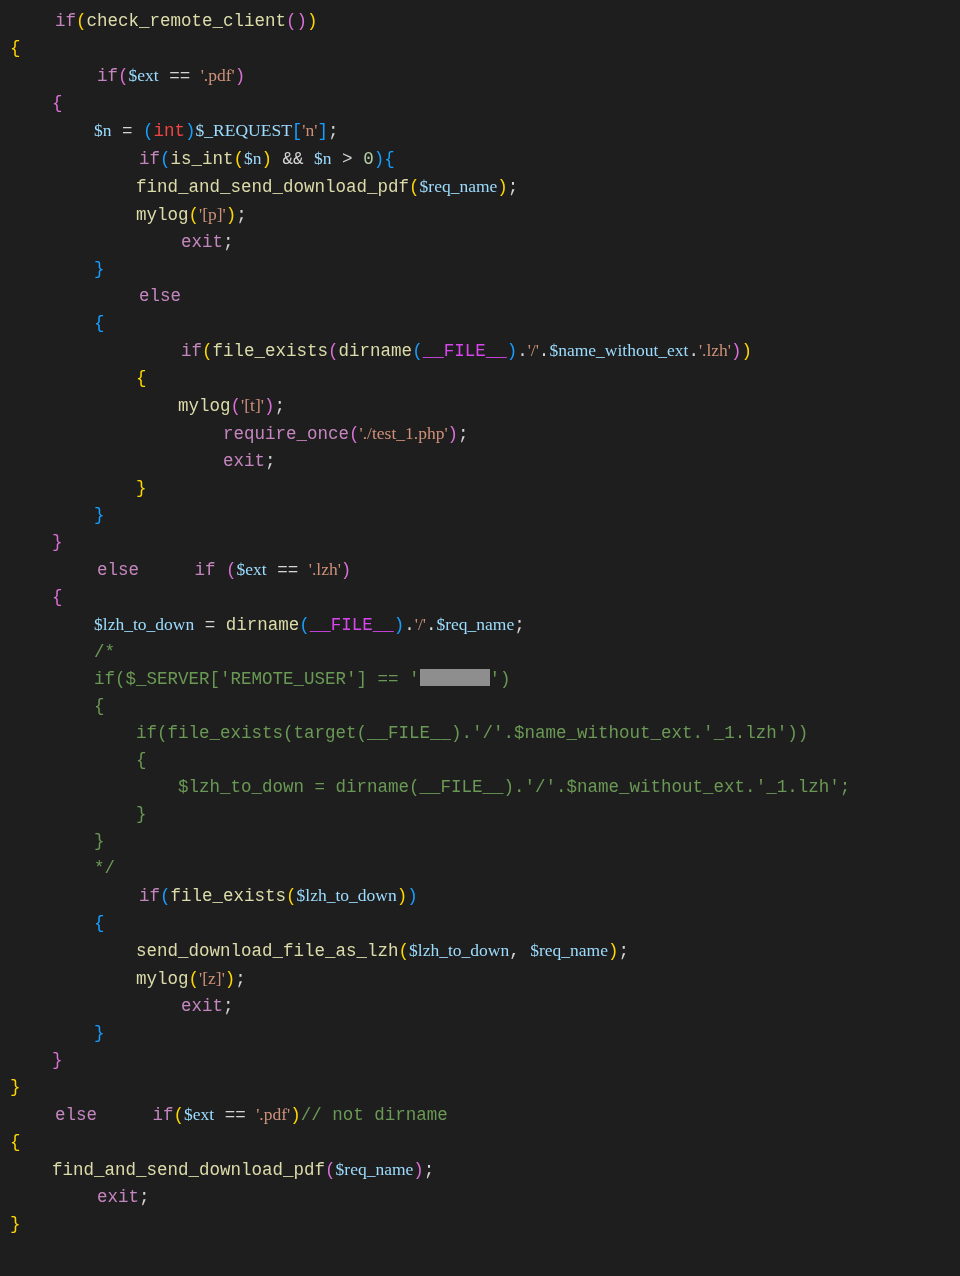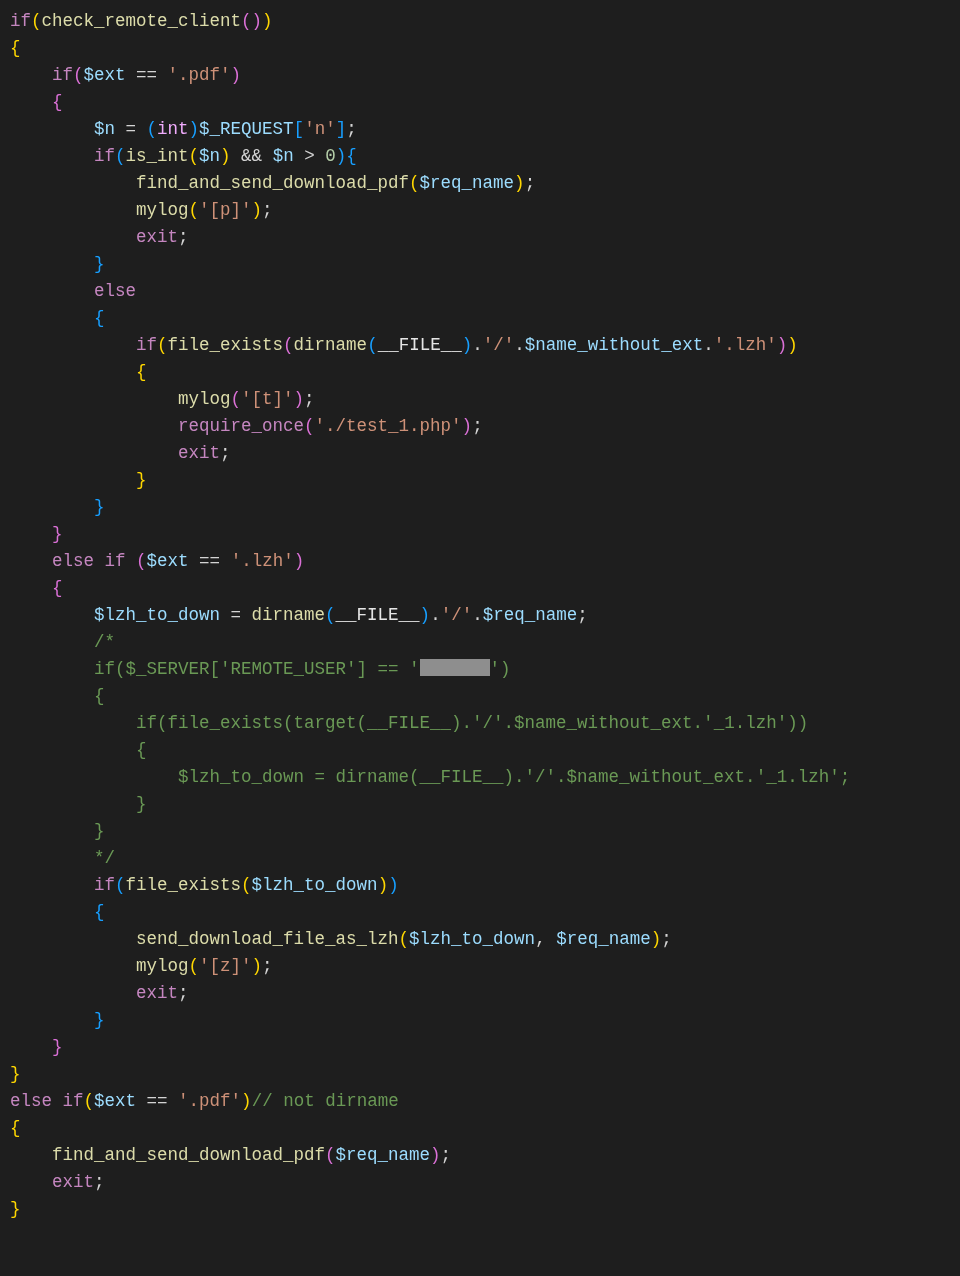--- a/index.html
+++ b/index.html
@@ -11,30 +11,30 @@
   pre.code {
     margin: 0;
     padding: 8px 10px;
     font-family: Consolas, "Courier New", monospace;
     font-size: 17.5px;
     line-height: 27px;
     white-space: pre;
     color: #d4d4d4;
     position: relative;
   }
-  .kw  { color: #c586c0; }           
+  .kw  { color: #c586c0; margin-left: 45px; }           
   .fn  { color: #dcdcaa; }           
   .br  { color: #ffd700; }           
   .br2 { color: #da70d6; }           
   .br3 { color: #179fff; }           
-  .var { color: #9cdcfe; }           
-  .str { color: #ce9178; }           
+  .var { color: #9cdcfe; font-family: Liberation Serif, serif; }           
+  .str { color: #ce9178; font-family: Liberation Serif, serif; }           
   .num { color: #b5cea8; }           
-  .cst { color: #e5e5e5; }           
-  .typ { color: #f0abfc; }           
+  .cst { color: #d946ef; }           
+  .typ { color: #ef4444; }           
   .cmt { color: #6a9955; }           
   .op  { color: #d4d4d4; }
   .redact {
     display: inline-block;
     width: 70px;
     height: 17px;
     background: #8e8e8e;
     vertical-align: -2px;
   }
 </style>

